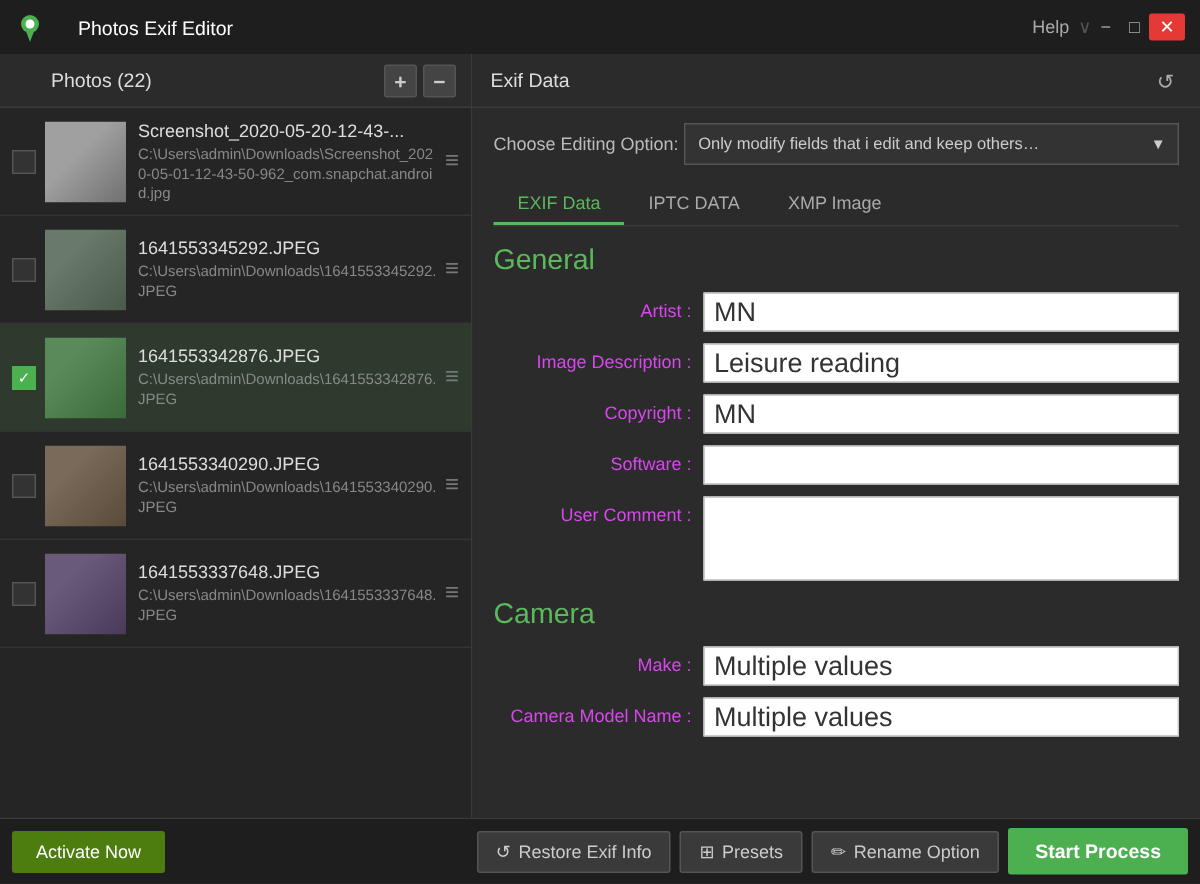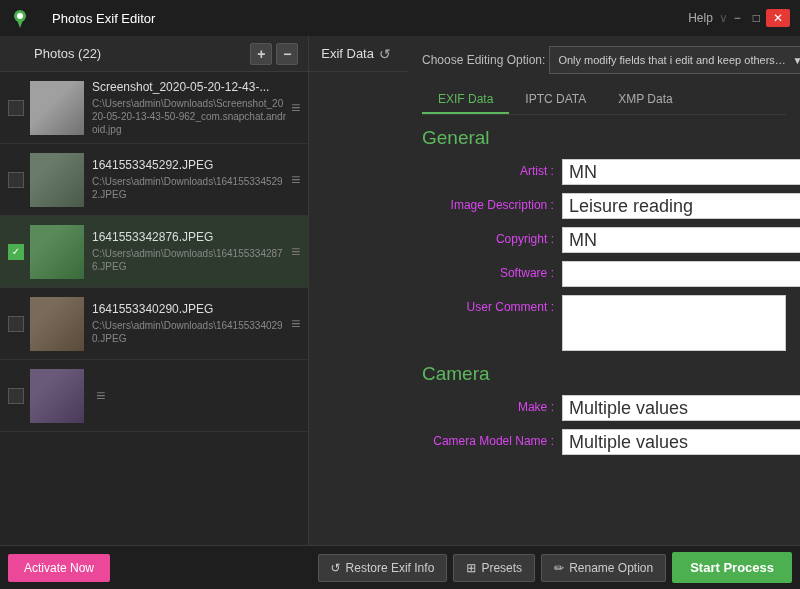--- a/index.html
+++ b/index.html
@@ -186,20 +186,21 @@
       font-size: 16px;
       margin-left: 4px;
       flex-shrink: 0;
     }
 
     
     .right-panel {
       flex: 1;
       background: #2b2b2b;
       display: flex;
+      flex-direction: column;
     }
     .right-header {
       background: #2b2b2b;
       padding: 8px 12px;
       border-bottom: 1px solid #3a3a3a;
       display: flex;
       align-items: center;
       justify-content: space-between;
       height: 36px;
     }
@@ -324,21 +325,21 @@
     .bottom-toolbar {
       height: 44px;
       background: #1e1e1e;
       display: flex;
       align-items: center;
       justify-content: space-between;
       padding: 0 8px;
       border-top: 1px solid #3a3a3a;
     }
     .activate-btn {
-      background: #ec4899;
+      background: #4d7c0f;
       color: #fff;
       border: none;
       padding: 7px 16px;
       font-size: 12px;
       font-weight: 500;
       cursor: pointer;
       border-radius: 2px;
     }
     .toolbar-btns {
       display: flex;
@@ -403,21 +404,21 @@
 
     <div class="photos-list">
 
     <div class="photo-item">
           <div class="photo-checkbox"></div>
           <div class="photo-thumb">
             <div class="photo-thumb-img thumb-1"></div>
           </div>
           <div class="photo-info">
             <div class="photo-name">Screenshot_2020-05-20-12-43-...</div>
-            <div class="photo-path">C:\Users\admin\Downloads\Screenshot_2020-05-20-13-43-50-962_com.snapchat.android.jpg</div>
+            <div class="photo-path">C:\Users\admin\Downloads\Screenshot_2020-05-01-12-43-50-962_com.snapchat.android.jpg</div>
           </div>
           <div class="photo-menu-icon">≡</div>
         </div>
         <div class="photo-item">
           <div class="photo-checkbox"></div>
           <div class="photo-thumb">
             <div class="photo-thumb-img thumb-2"></div>
           </div>
           <div class="photo-info">
             <div class="photo-name">1641553345292.JPEG</div>
@@ -444,20 +445,24 @@
           <div class="photo-info">
             <div class="photo-name">1641553340290.JPEG</div>
             <div class="photo-path">C:\Users\admin\Downloads\1641553340290.JPEG</div>
           </div>
           <div class="photo-menu-icon">≡</div>
         </div>
         <div class="photo-item">
           <div class="photo-checkbox"></div>
           <div class="photo-thumb">
             <div class="photo-thumb-img thumb-5"></div>
+          </div>
+          <div class="photo-info">
+            <div class="photo-name">1641553337648.JPEG</div>
+            <div class="photo-path">C:\Users\admin\Downloads\1641553337648.JPEG</div>
           </div>
           <div class="photo-menu-icon">≡</div>
         </div>
       </div>
   </div>
 
   <div class="right-panel">
     <div class="right-header">
       <span class="right-title">Exif Data</span>
       <div class="refresh-btn">↺</div>
@@ -469,21 +474,21 @@
         <span class="editing-option-label">Choose Editing Option:</span>
         <div class="editing-option-select">
           <span style="font-size:11px; white-space:nowrap; overflow:hidden; text-overflow:ellipsis; max-width:230px;">Only modify fields that i edit and keep others as it is</span>
           <span style="font-size:10px; margin-left:4px;">▼</span>
         </div>
       </div>
 
       <div class="tabs-row">
         <div class="tab active">EXIF Data</div>
         <div class="tab">IPTC DATA</div>
-        <div class="tab">XMP Data</div>
+        <div class="tab">XMP Image</div>
       </div>
 
       <div class="section-header">General</div>
 
       <div class="field-row">
         <span class="field-label">Artist :</span>
         <input class="field-input" value="MN" type="text" style="">
       </div>
       <div class="field-row">
         <span class="field-label">Image Description :</span>

